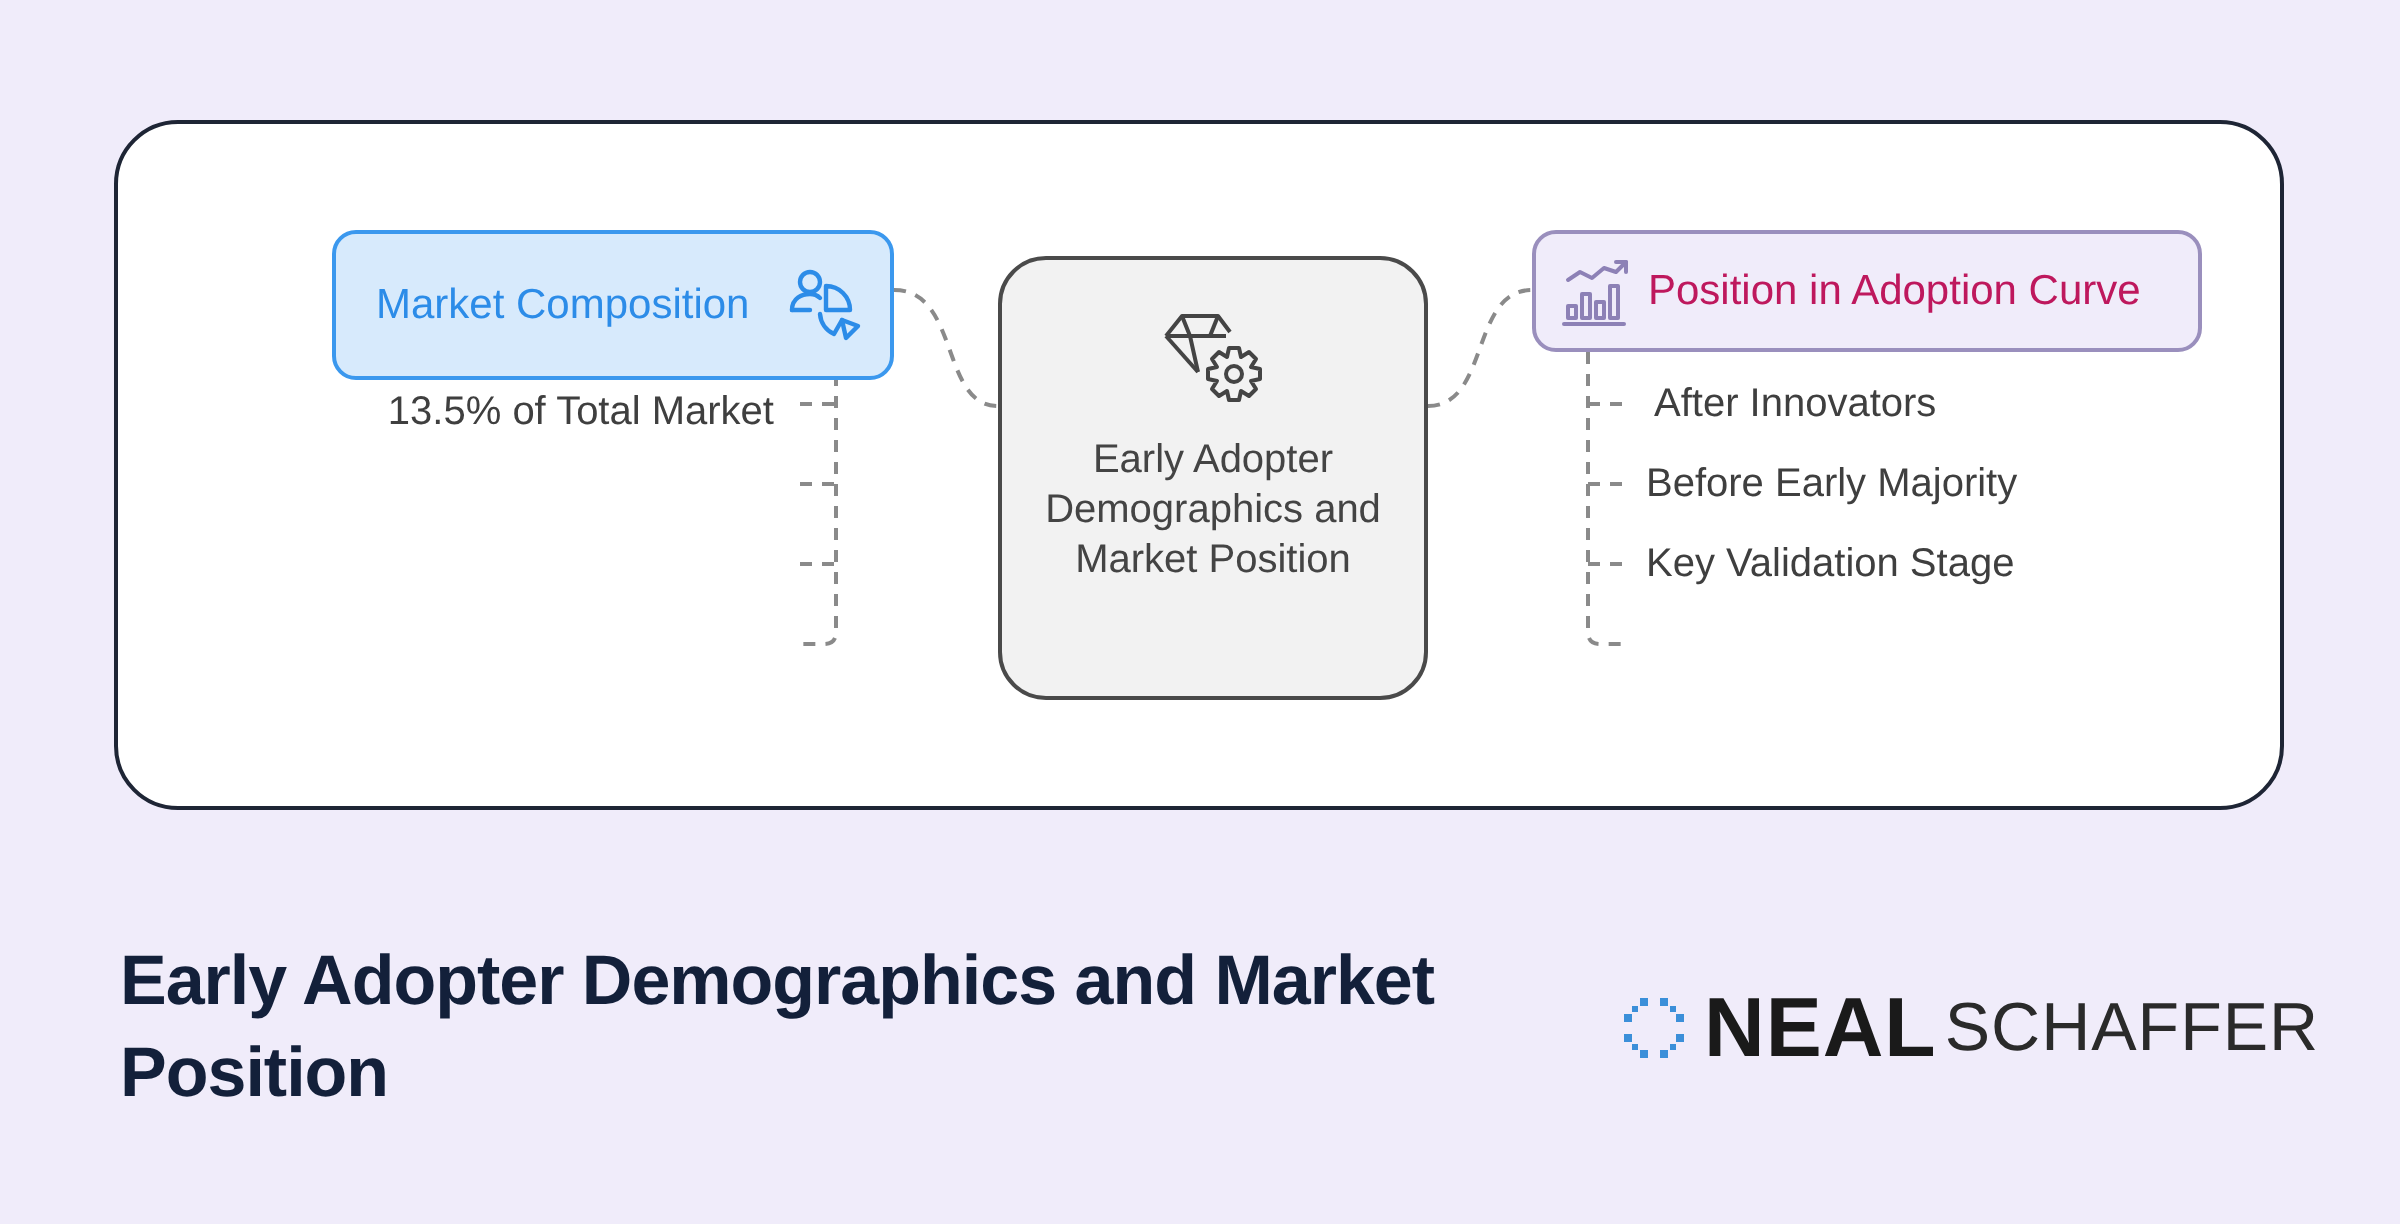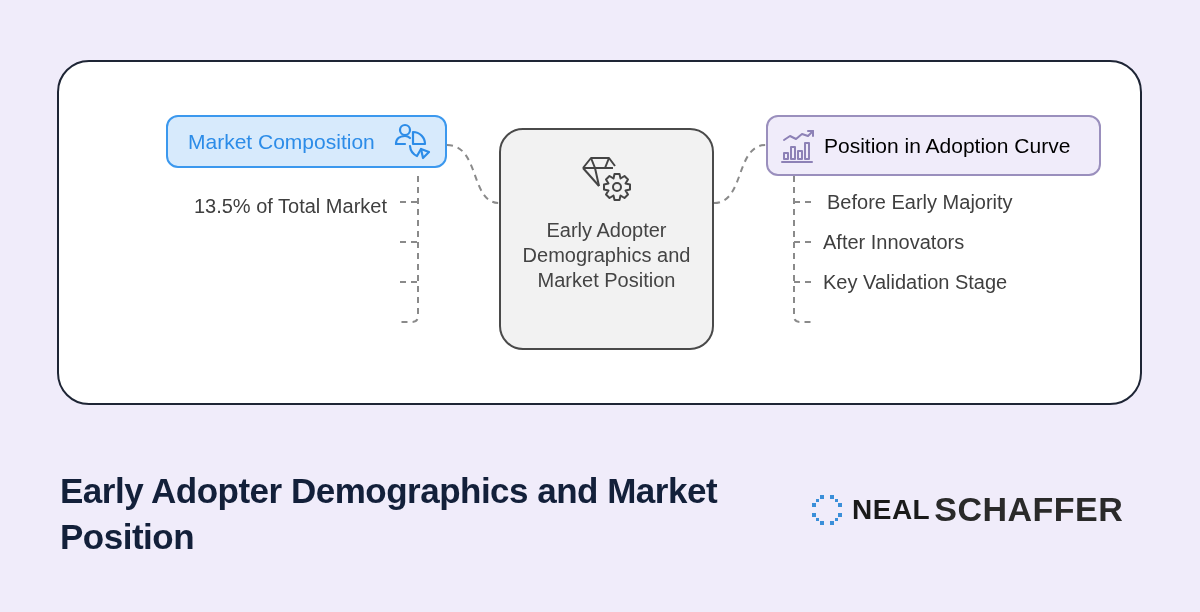--- a/index.html
+++ b/index.html
@@ -18,21 +18,21 @@
       border-radius: 32px;
     }
     .connectors {
       position: absolute; left: 0; top: 0;
       width: 1200px; height: 612px;
       pointer-events: none;
     }
     .node-left {
       position: absolute;
       left: 166px; top: 115px;
-      width: 281px; height: 53px;
+      width: 281px; height: 75px;
       background: #d7eafc;
       border: 2px solid #3b98ee;
       border-radius: 12px;
       display: flex; align-items: center;
       padding-left: 20px;
     }
     .node-left .label {
       color: #2c8ce8;
       font-size: 21px;
       flex: 1;
@@ -42,21 +42,21 @@
       position: absolute;
       left: 766px; top: 115px;
       width: 335px; height: 61px;
       background: #f0ecfa;
       border: 2px solid #9a8fbd;
       border-radius: 12px;
       display: flex; align-items: center;
       padding-left: 12px;
     }
     .node-right .label {
-      color: #000000;
+      color: #be185d;
       font-size: 21px;
       margin-left: 8px;
     }
     .node-right .icon { width: 36px; height: 36px; }
     .node-center {
       position: absolute;
       left: 499px; top: 128px;
       width: 215px; height: 222px;
       background: #f2f2f2;
       border: 2px solid #4a4a4a;
@@ -102,24 +102,24 @@
       color: #13203a;
       letter-spacing: -0.5px;
     }
     .brand {
       position: absolute;
       left: 810px; top: 490px;
       display: flex; align-items: center;
     }
     .brand .logo-mark { width: 34px; height: 34px; margin-right: 8px; }
     .brand .bold {
-      font-size: 28px; font-weight: bold; color: #1a1a1a; letter-spacing: 0.5px;
+      font-size: 42px; font-weight: bold; color: #1a1a1a; letter-spacing: 0.5px;
     }
     .brand .light {
-      font-size: 34px; font-weight: bold; color: #2a2a2a; letter-spacing: 0.5px;
+      font-size: 34px; font-weight: normal; color: #2a2a2a; letter-spacing: 0.5px;
       margin-left: 4px;
     }
   </style>
 </head>
 <body>
 
 <div class="card"></div>
 
 <svg class="connectors" viewBox="0 0 1200 612">
   <g fill="none" stroke="#8a8a8a" stroke-width="2" stroke-dasharray="6,5">
@@ -178,22 +178,22 @@
     <path d="M2 34 L32 34"></path>
   </svg>
   <span class="label">Position in Adoption Curve</span>
 </div>
 
 <div class="list-left">
   <div class="list-item">13.5% of Total Market</div>
 </div>
 
 <div class="list-right">
+  <div class="list-item">After Innovators</div>
   <div class="list-item">Before Early Majority</div>
-  <div class="list-item">After Innovators</div>
   <div class="list-item">Key Validation Stage</div>
 </div>
 
 <div class="footer-title">Early Adopter Demographics and Market Position</div>
 
 <div class="brand">
   <svg class="logo-mark" viewBox="0 0 34 34" fill="#3b8fd9">
     <rect x="10" y="2" width="4" height="4"></rect>
       <rect x="20" y="2" width="4" height="4"></rect>
     <rect x="10" y="28" width="4" height="4"></rect>

